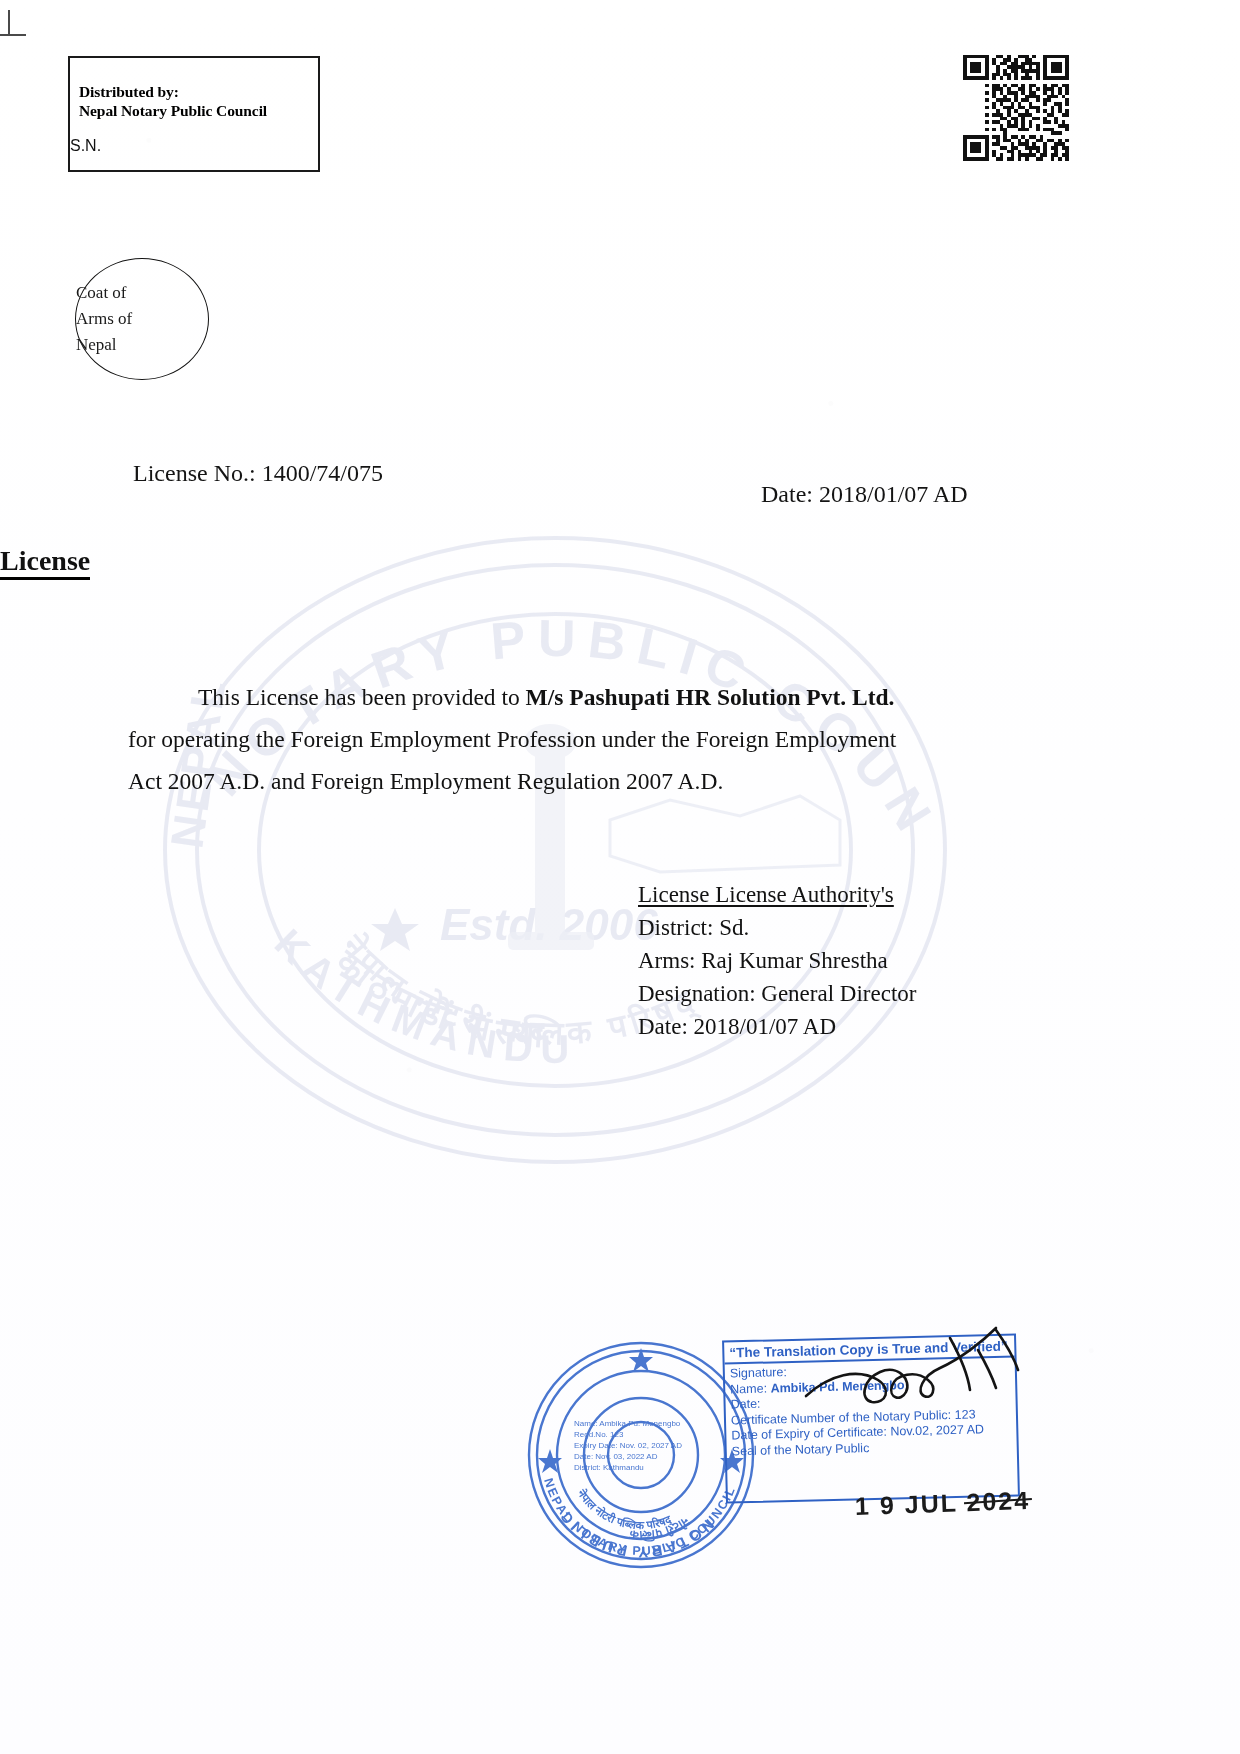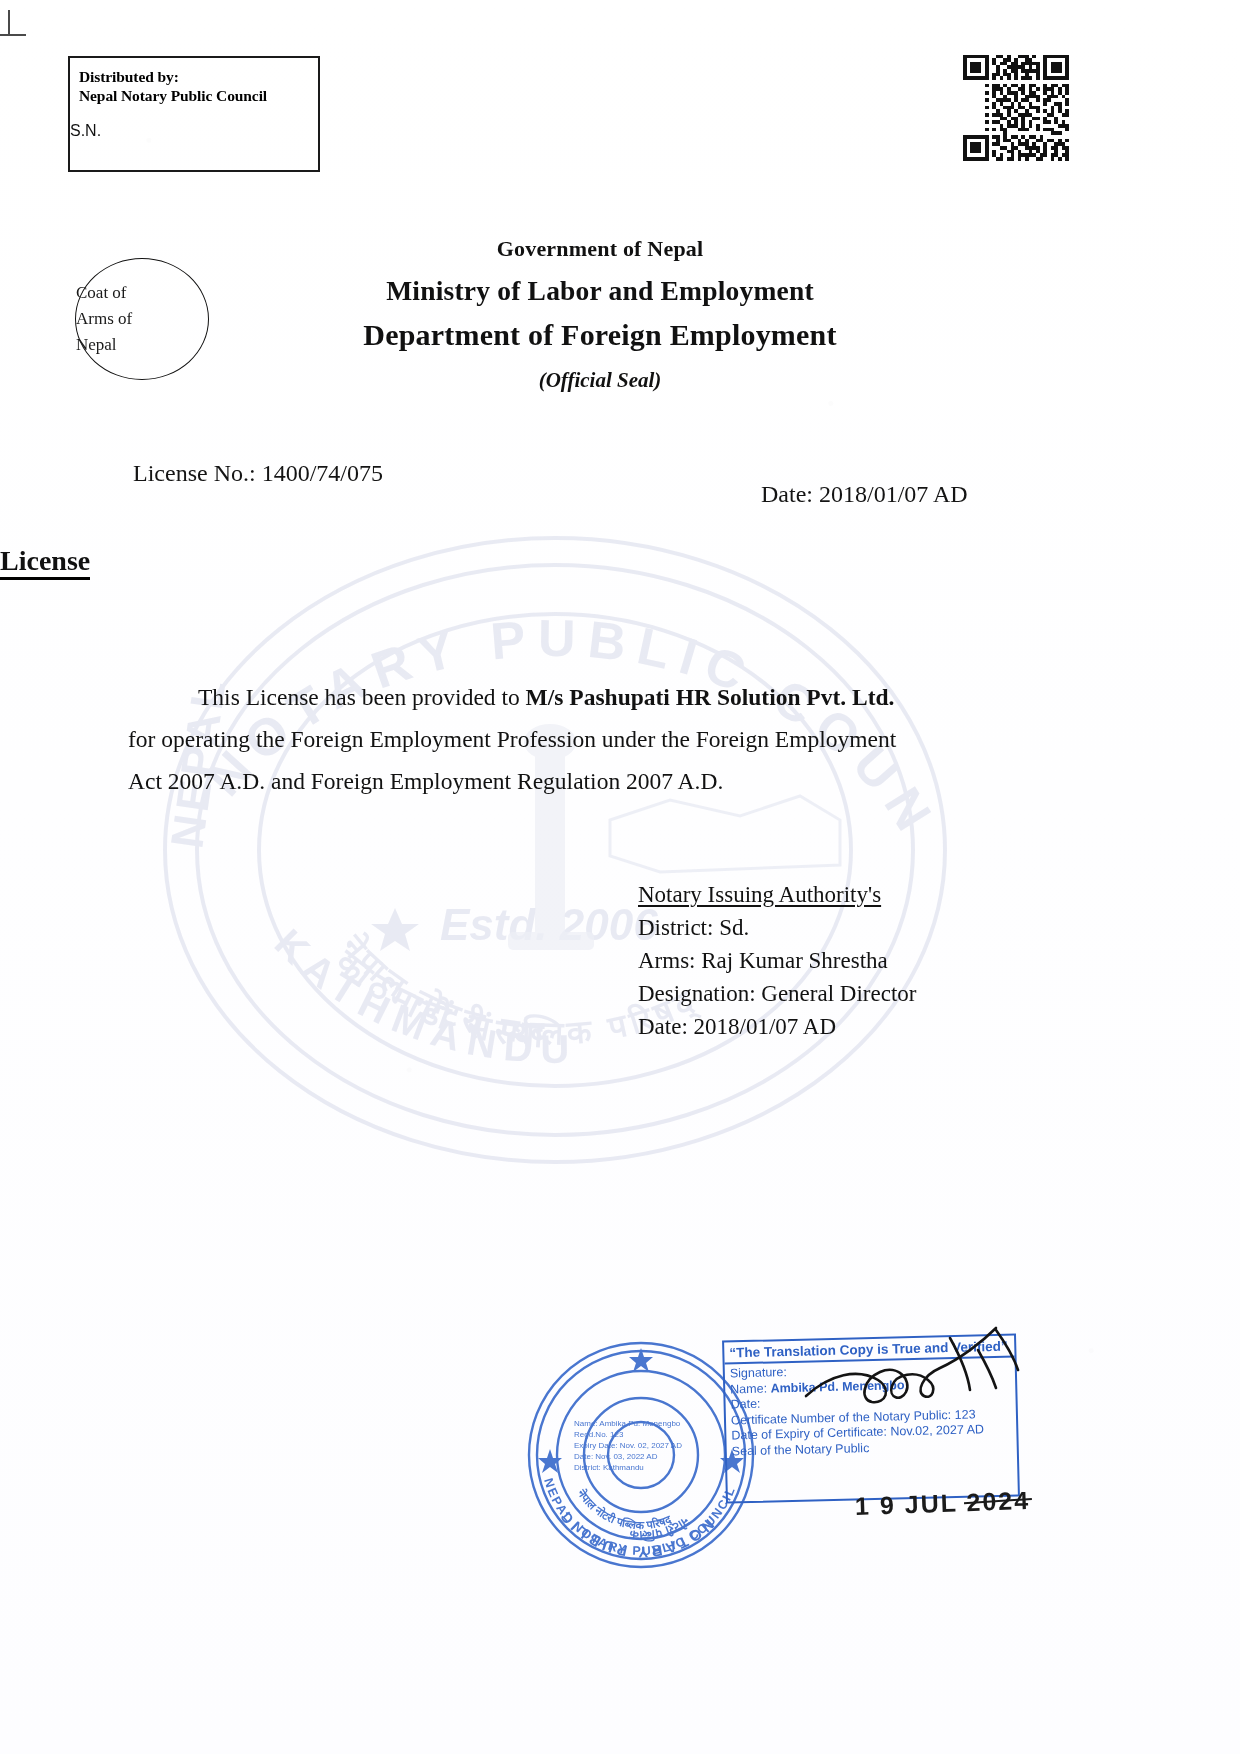--- a/index.html
+++ b/index.html
@@ -48,21 +48,21 @@
   }
   #distributed-box .db-line {
     font-family: "Liberation Serif", "DejaVu Serif", serif;
     font-weight: bold;
     font-size: 15.5px;
     line-height: 19px;
     letter-spacing: -0.1px;
     color: #000;
     padding-left: 9px;
   }
-  #distributed-box .db-line.first { padding-top: 9px; }
+  #distributed-box .db-line.first { padding-top: 16px; margin-top: 8px; }
   #distributed-box .db-sn {
     font-family: "Liberation Sans", "DejaVu Sans", sans-serif;
     font-weight: normal;
     font-size: 16px;
     padding-left: 0;
     padding-top: 17px;
     color: #111;
   }
 
   
@@ -478,26 +478,20 @@
       </g>
     </svg>
   </div>
 
   <div id="coat-of-arms">
     <span>Coat of</span>
     <span>Arms of</span>
     <span>Nepal</span>
   </div>
 
-  <div id="header-block">
-    <div class="gov">Government of Nepal</div>
-    <div class="ministry">Ministry of Labor and Employment</div>
-    <div class="department">Department of Foreign Employment</div>
-    <div class="official-seal">(Official Seal)</div>
-  </div>
 
   <div id="license-no">License No.: 1400/74/075</div>
   <div id="issue-date">Date: 2018/01/07 AD</div>
 
   <div id="watermark">
     <svg width="830" height="660" viewBox="0 0 830 660" aria-hidden="true">
       <defs>
         <path id="wm-arc-top" d="M 55,340 A 380,300 0 0 1 775,340"></path>
         <path id="wm-arc-bottom" d="M 90,360 A 345,275 0 0 0 740,360"></path>
         <path id="wm-arc-mid" d="M 140,370 A 290,230 0 0 0 690,370"></path>
@@ -543,21 +537,21 @@
     <span>License</span>
   </div>
 
   <div id="body-text">
     <div class="l1"><span>This License has been provided to </span><b>M/s Pashupati HR Solution Pvt. Ltd.</b></div>
     <div>for operating the Foreign Employment Profession under the Foreign Employment</div>
     <div>Act 2007 A.D. and Foreign Employment Regulation 2007 A.D.</div>
   </div>
 
   <div id="signature-block">
-    <div class="sig-heading">Notary Issuing Authority's</div>
+    <div class="sig-heading">License License Authority's</div>
     <div>District: Sd.</div>
     <div>Arms: Raj Kumar Shrestha</div>
     <div>Designation: General Director</div>
     <div>Date: 2018/01/07 AD</div>
   </div>
 
   <div id="notary-round-seal">
     <svg width="250" height="250" viewBox="0 0 250 250" aria-hidden="true">
       <defs>
         <path id="ns-top" d="M 125,125 m -92,0 a 92,92 0 0 1 184,0" transform="rotate(180 125 125)"></path>

